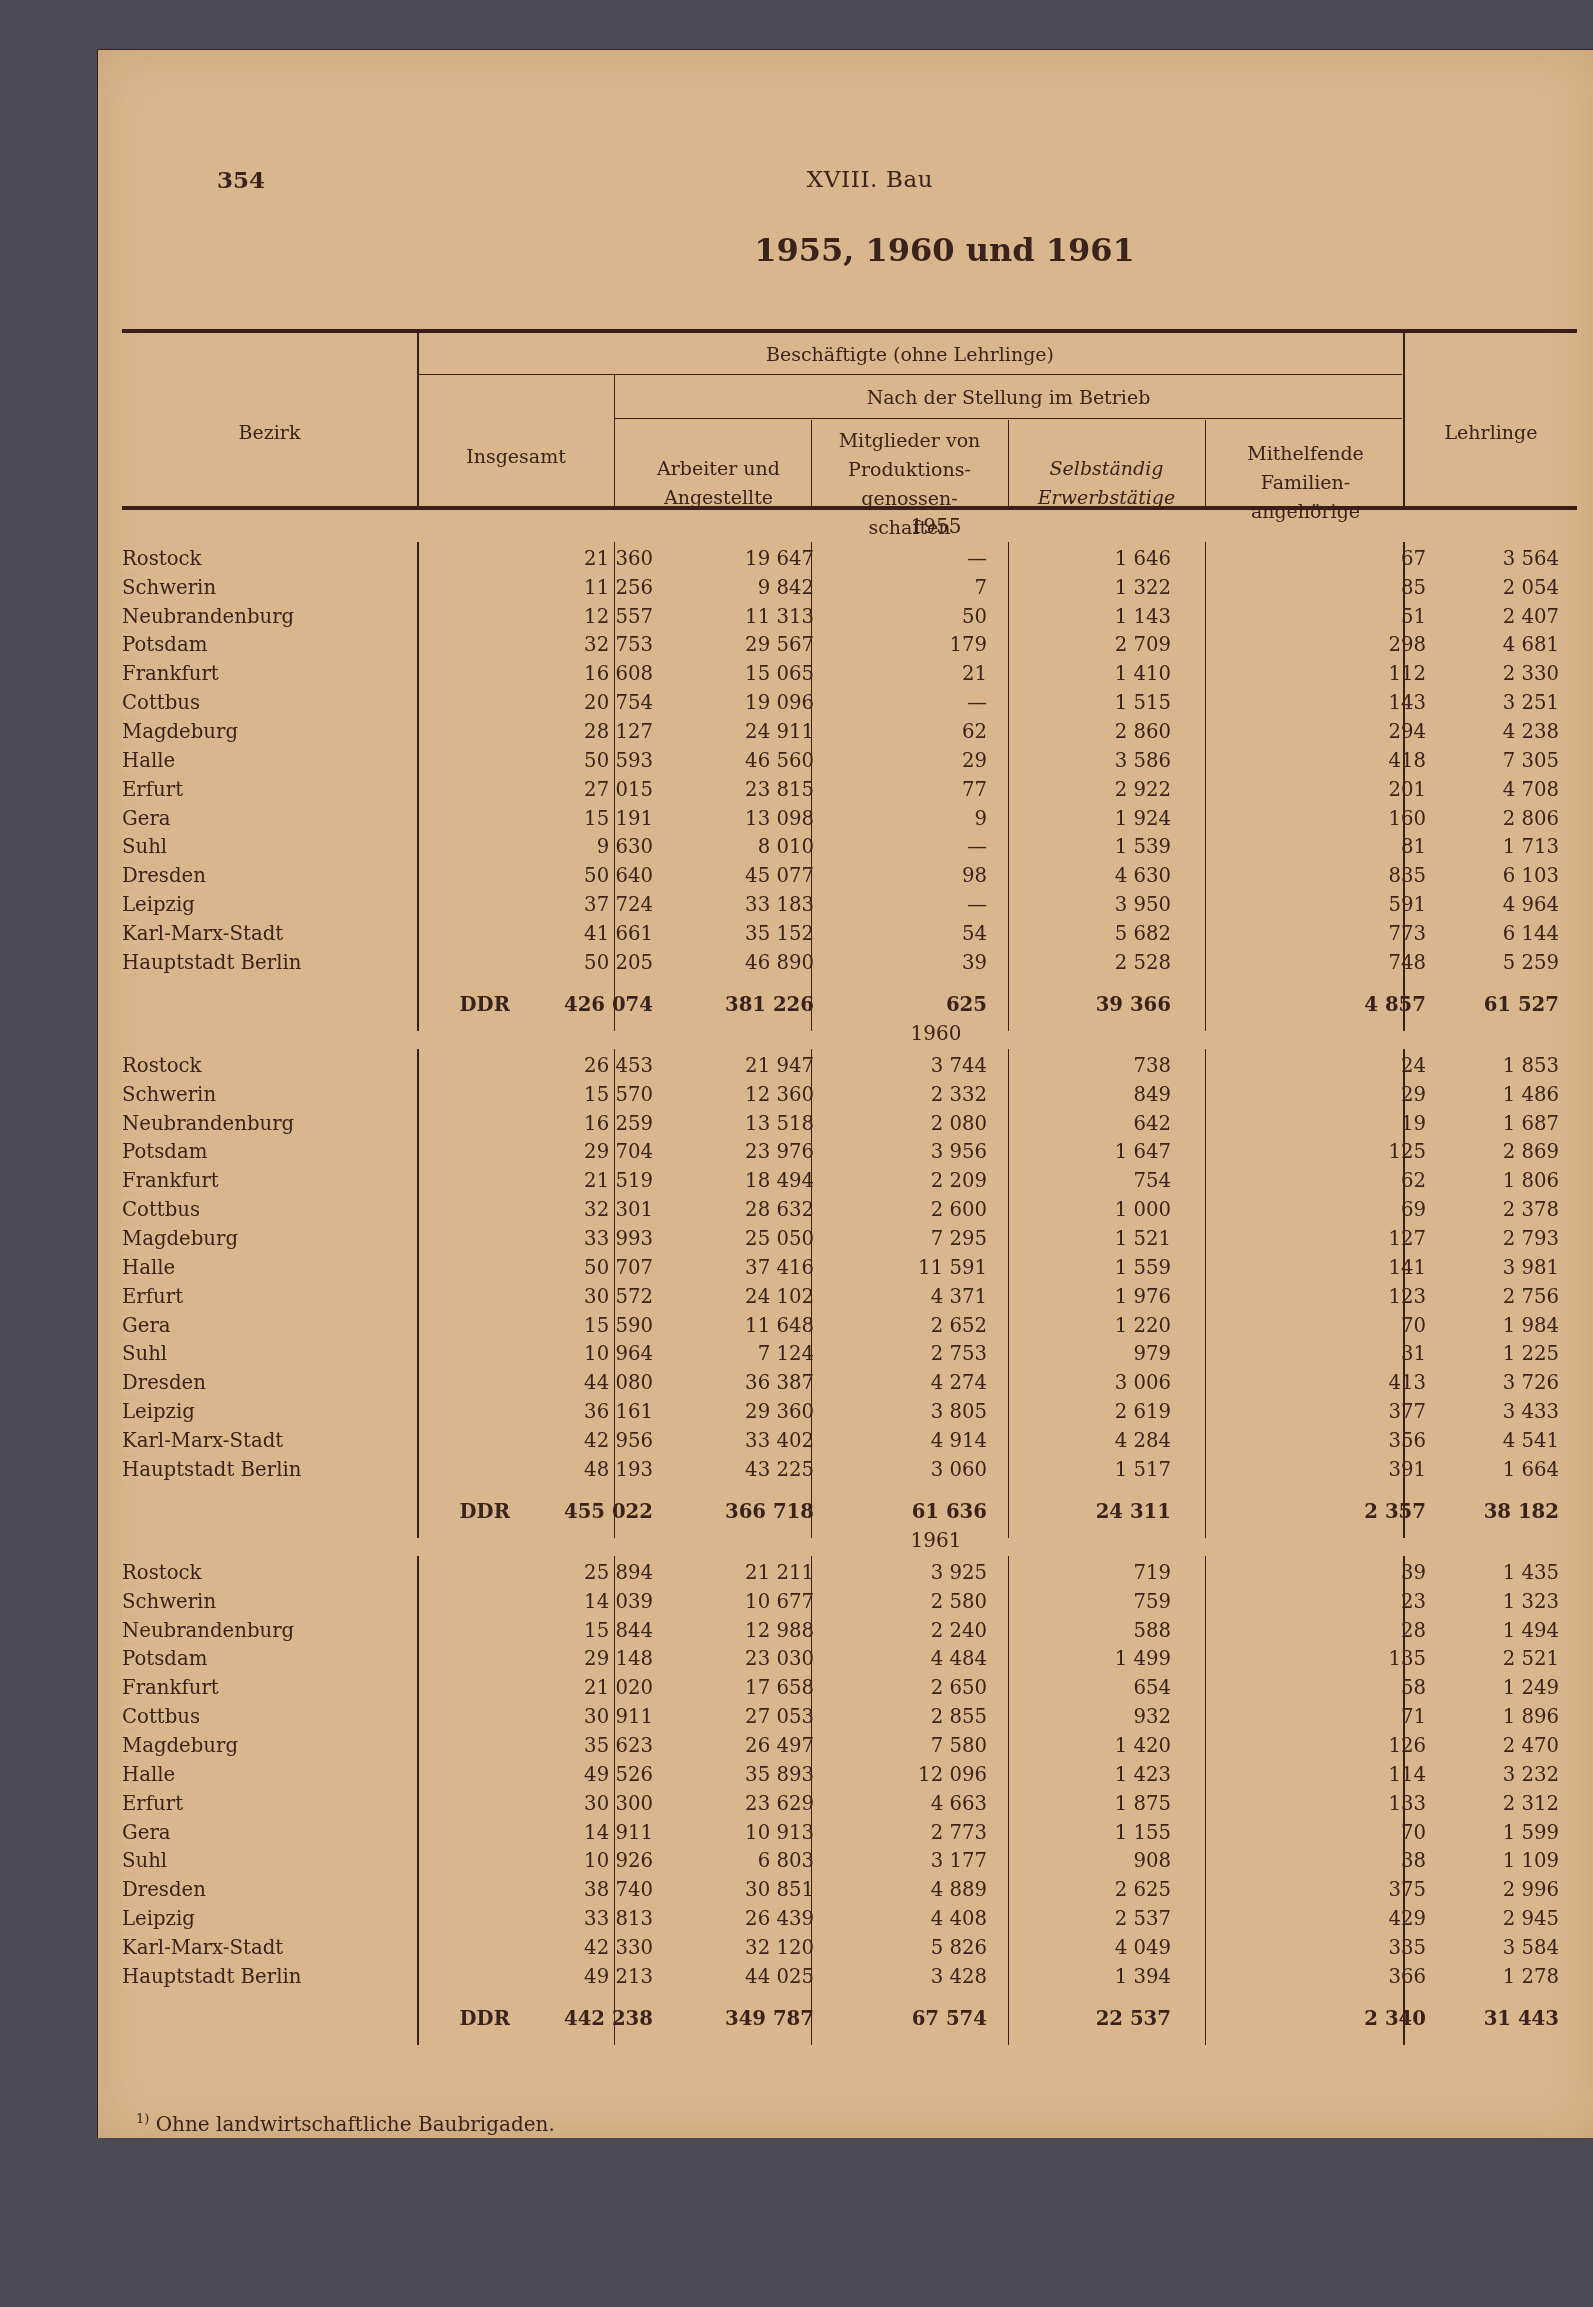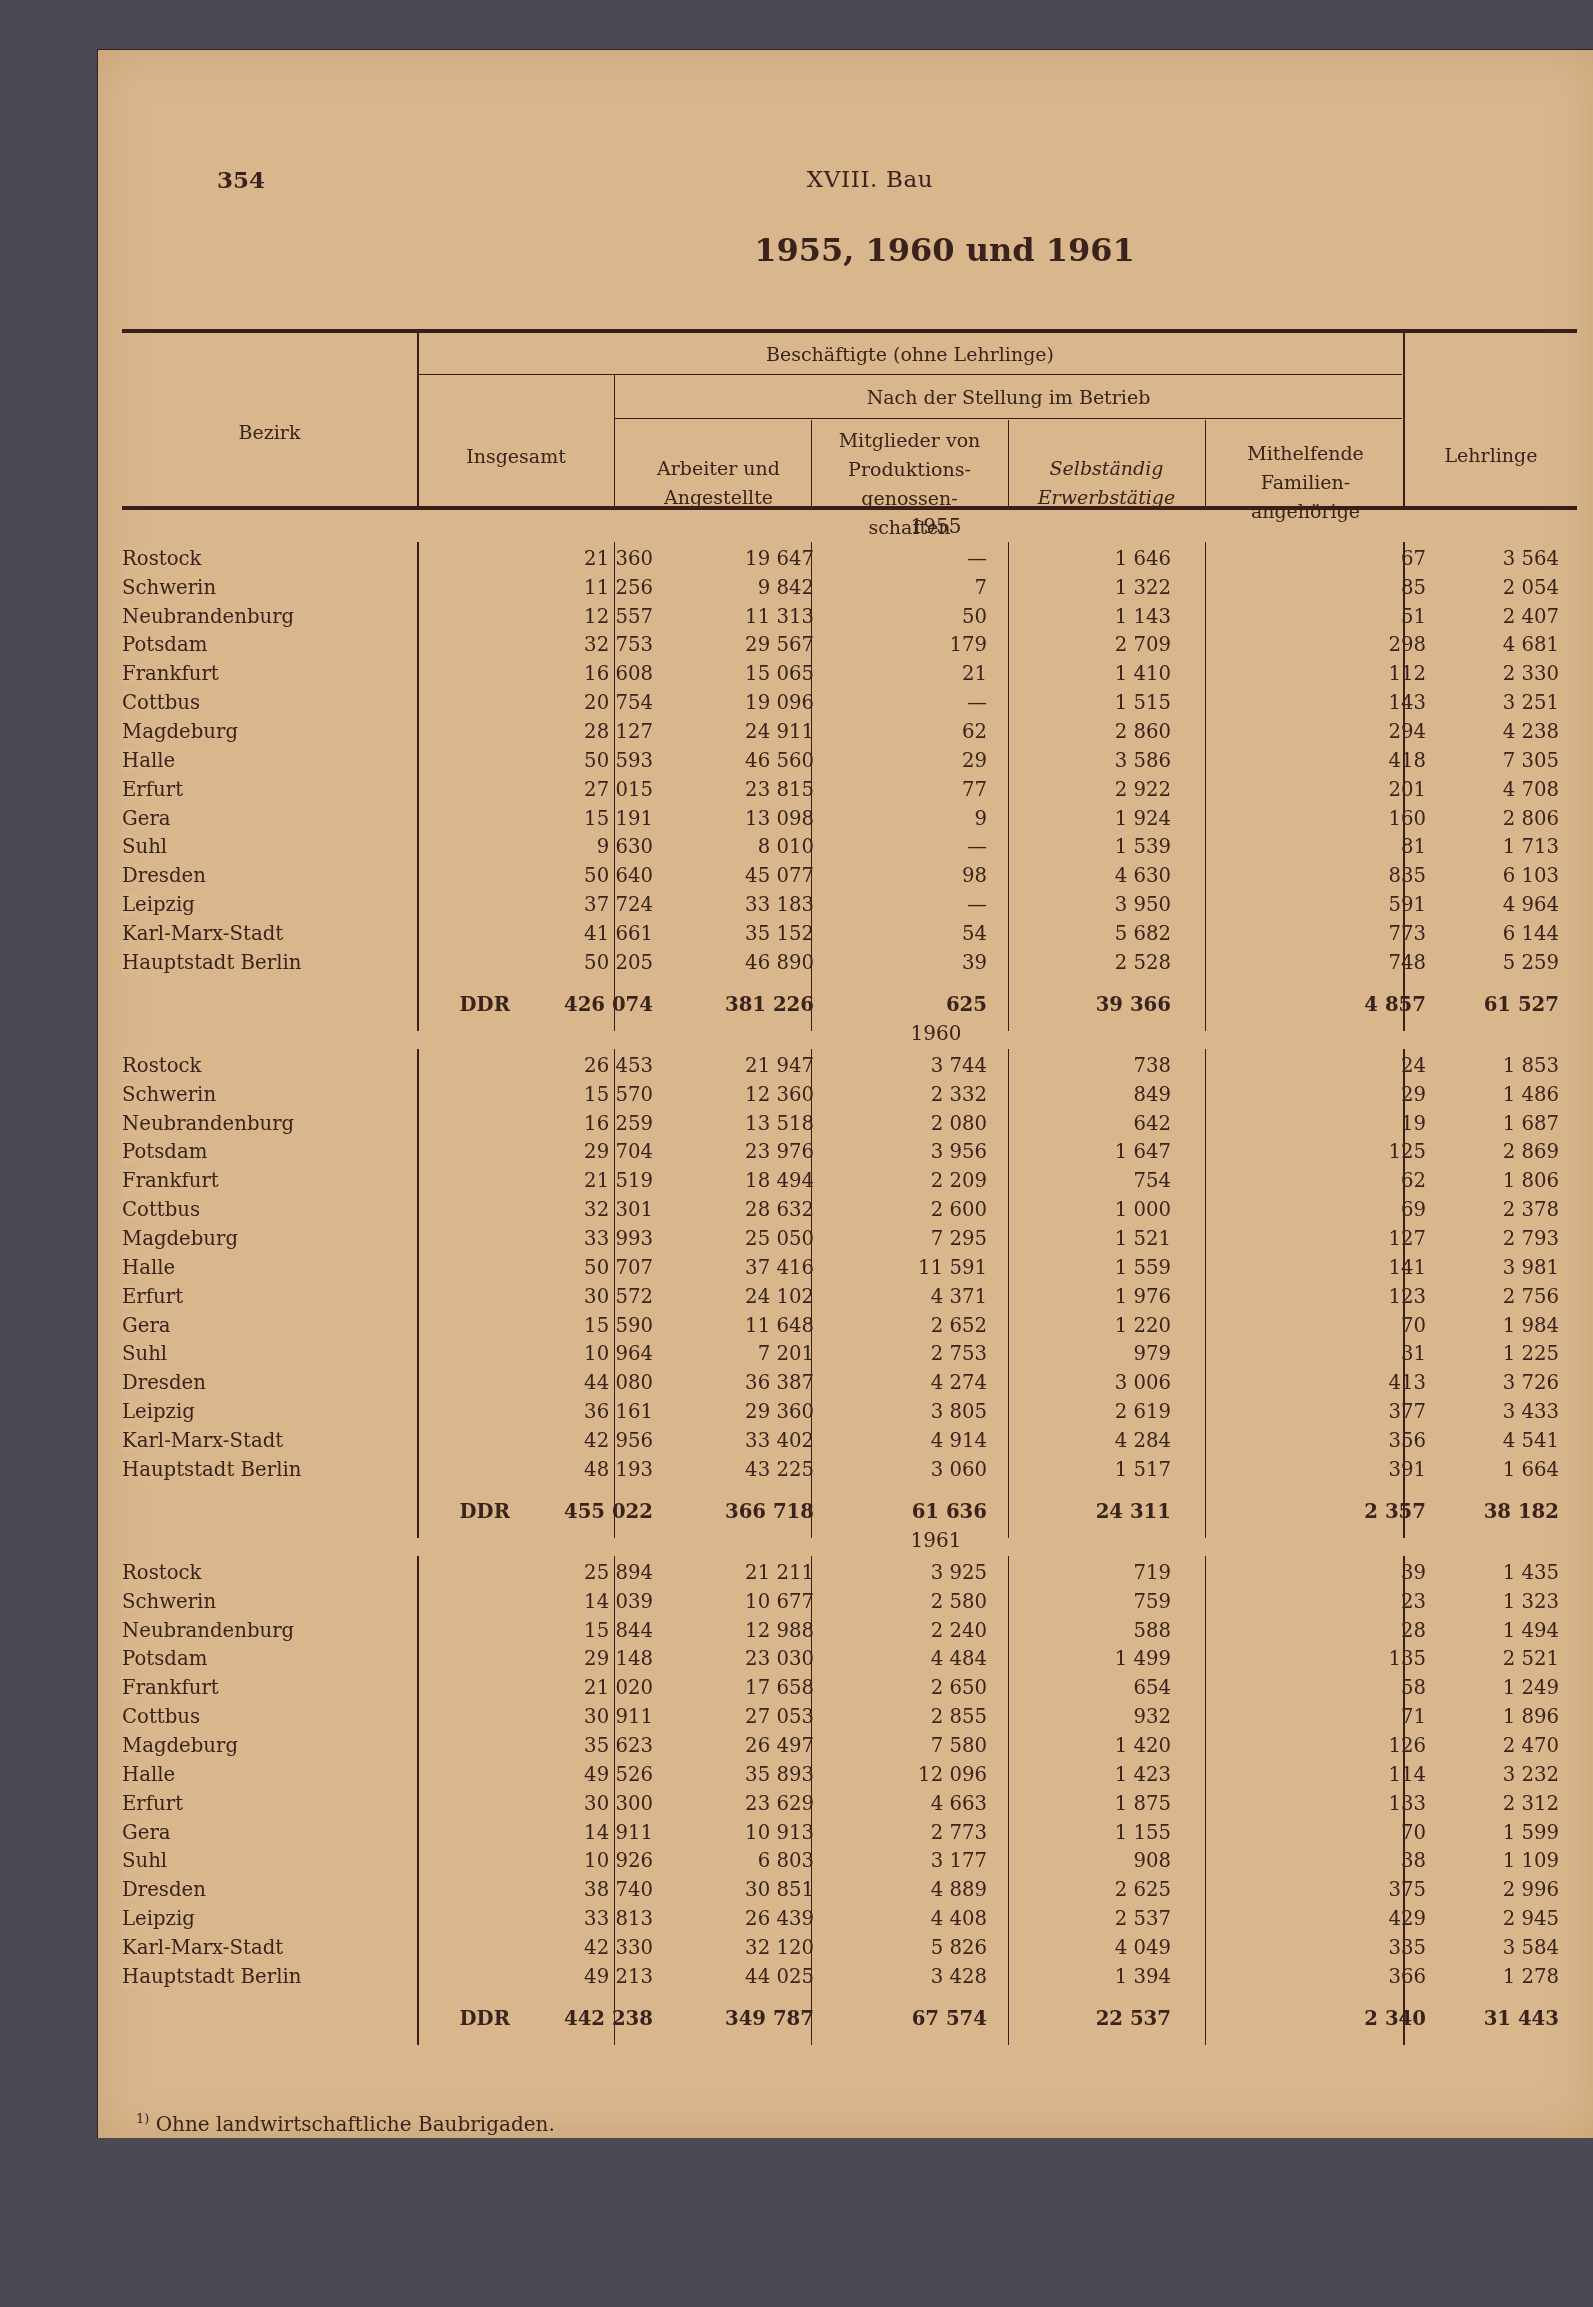--- a/index.html
+++ b/index.html
@@ -73,21 +73,21 @@
   <div class="vline" style="left:1083px; top:91px; height:86px;"></div>
 
   <div class="hcell" style="left:0; width:295px; top:89px;">Bezirk</div>
   <div class="hcell" style="left:296px; width:984px; top:10.7px;">Beschäftigte (ohne Lehrlinge)</div>
   <div class="hcell" style="left:296px; width:196px; top:113px;">Insgesamt</div>
   <div class="hcell" style="left:493px; width:787px; top:54px;">Nach der Stellung im Betrieb</div>
   <div class="hcell" style="left:519px; width:155px; top:125px;">Arbeiter und Angestellte</div>
   <div class="hcell" style="left:698px; width:179px; top:97px;">Mitglieder von Produktions- genossen- schaften</div>
   <div class="hcell" style="left:895px; width:179px; top:125px;font-style:italic;">Selbständig Erwerbstätige</div>
   <div class="hcell" style="left:1109px; width:149px; top:110px;">Mithelfende Familien- angehörige</div>
-  <div class="hcell" style="left:1283px; width:172px; top:89px;margin-top:23px;">Lehrlinge</div>
+  <div class="hcell" style="left:1283px; width:172px; top:89px;">Lehrlinge</div>
   <div class="rule-thick" style="top:177px;"></div>
 
   <div id="sections">
       <div class="section" style="top: 182px;">
         <div class="yearlbl" style="top:3px">1955</div>
         <div class="vline vthick" style="left:295px; top:31px; height:489px"></div>
         <div class="vline" style="left:492px; top:31px; height:489px"></div>
         <div class="vline" style="left:689px; top:31px; height:489px"></div>
         <div class="vline" style="left:886px; top:31px; height:489px"></div>
         <div class="vline" style="left:1083px; top:31px; height:489px"></div>
@@ -331,21 +331,21 @@
           <div class="num c1">15 590</div>
           <div class="num c2">11 648</div>
           <div class="num c3">2 652</div>
           <div class="num c4">1 220</div>
           <div class="num c5">70</div>
           <div class="num c6">1 984</div>
         </div>
         <div class="row" style="top:324px">
           <div class="bz"><span class="dots"></span><span class="lbl">Suhl</span></div>
           <div class="num c1">10 964</div>
-          <div class="num c2">7 201</div>
+          <div class="num c2">7 124</div>
           <div class="num c3">2 753</div>
           <div class="num c4">979</div>
           <div class="num c5">31</div>
           <div class="num c6">1 225</div>
         </div>
         <div class="row" style="top:353px">
           <div class="bz"><span class="dots"></span><span class="lbl">Dresden</span></div>
           <div class="num c1">44 080</div>
           <div class="num c2">36 387</div>
           <div class="num c3">4 274</div>

